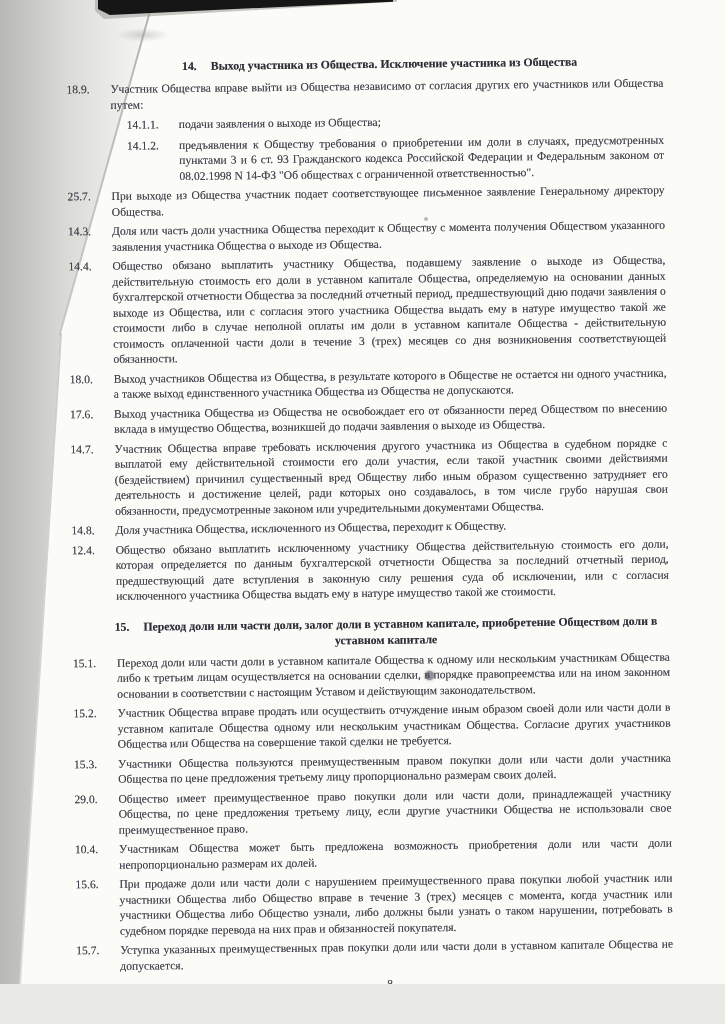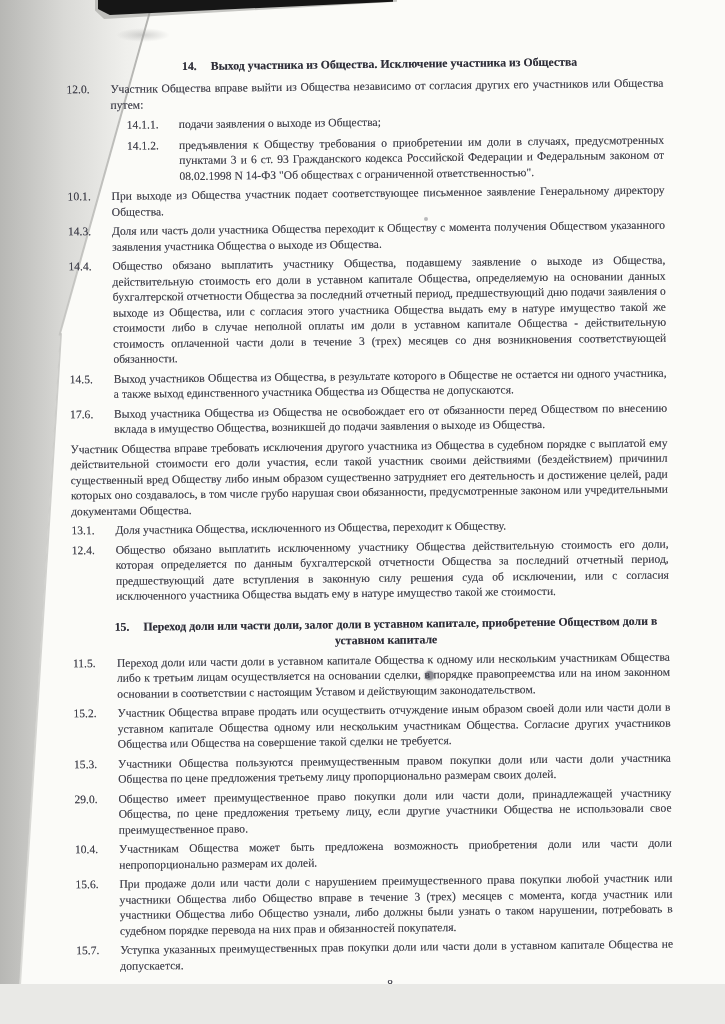--- a/index.html
+++ b/index.html
@@ -86,73 +86,74 @@
 
   <div class="content">
 
     <section>
       <h2 class="sec-h">
         <span class="h-num">14.</span>
         <span class="h-title">Выход участника из Общества. Исключение участника из Общества</span>
       </h2>
       <div class="clauses">
           <div class="clause">
-            <span class="num">12.0.</span>
+            <span class="num">18.9.</span>
             <span class="txt">Участник Общества вправе выйти из Общества независимо от согласия других его участников или Общества путем:</span>
           </div>
           <div class="clause sub">
             <span class="num">14.1.1.</span>
             <span class="txt">подачи заявления о выходе из Общества;</span>
           </div>
           <div class="clause sub">
             <span class="num">14.1.2.</span>
             <span class="txt">предъявления к Обществу требования о приобретении им доли в случаях, предусмотренных пунктами 3 и 6 ст. 93 Гражданского кодекса Российской Федерации и Федеральным законом от 08.02.1998 N 14-ФЗ "Об обществах с ограниченной ответственностью".</span>
           </div>
           <div class="clause">
-            <span class="num">10.1.</span>
+            <span class="num">25.7.</span>
             <span class="txt">При выходе из Общества участник подает соответствующее письменное заявление Генеральному директору Общества.</span>
           </div>
           <div class="clause">
             <span class="num">14.3.</span>
             <span class="txt">Доля или часть доли участника Общества переходит к Обществу с момента получения Обществом указанного заявления участника Общества о выходе из Общества.</span>
           </div>
           <div class="clause">
             <span class="num">14.4.</span>
             <span class="txt">Общество обязано выплатить участнику Общества, подавшему заявление о выходе из Общества, действительную стоимость его доли в уставном капитале Общества, определяемую на основании данных бухгалтерской отчетности Общества за последний отчетный период, предшествующий дню подачи заявления о выходе из Общества, или с согласия этого участника Общества выдать ему в натуре имущество такой же стоимости либо в случае неполной оплаты им доли в уставном капитале Общества - действительную стоимость оплаченной части доли в течение 3 (трех) месяцев со дня возникновения соответствующей обязанности.</span>
           </div>
           <div class="clause">
-            <span class="num">14.5.</span>
+            <span class="num">18.0.</span>
             <span class="txt">Выход участников Общества из Общества, в результате которого в Обществе не остается ни одного участника, а также выход единственного участника Общества из Общества не допускаются.</span>
           </div>
           <div class="clause">
             <span class="num">17.6.</span>
             <span class="txt">Выход участника Общества из Общества не освобождает его от обязанности перед Обществом по внесению вклада в имущество Общества, возникшей до подачи заявления о выходе из Общества.</span>
           </div>
           <div class="clause">
+            <span class="num">14.7.</span>
             <span class="txt">Участник Общества вправе требовать исключения другого участника из Общества в судебном порядке с выплатой ему действительной стоимости его доли участия, если такой участник своими действиями (бездействием) причинил существенный вред Обществу либо иным образом существенно затрудняет его деятельность и достижение целей, ради которых оно создавалось, в том числе грубо нарушая свои обязанности, предусмотренные законом или учредительными документами Общества.</span>
           </div>
           <div class="clause">
-            <span class="num">13.1.</span>
+            <span class="num">14.8.</span>
             <span class="txt">Доля участника Общества, исключенного из Общества, переходит к Обществу.</span>
           </div>
           <div class="clause">
             <span class="num">12.4.</span>
             <span class="txt">Общество обязано выплатить исключенному участнику Общества действительную стоимость его доли, которая определяется по данным бухгалтерской отчетности Общества за последний отчетный период, предшествующий дате вступления в законную силу решения суда об исключении, или с согласия исключенного участника Общества выдать ему в натуре имущество такой же стоимости.</span>
           </div>
         </div>
     </section>
 
     <section>
       <h2 class="sec-h s15">
         <span class="h-num">15.</span>
         <span class="h-title">Переход доли или части доли, залог доли в уставном капитале, приобретение Обществом доли в уставном капитале</span>
       </h2>
       <div class="clauses">
           <div class="clause">
-            <span class="num">11.5.</span>
+            <span class="num">15.1.</span>
             <span class="txt">Переход доли или части доли в уставном капитале Общества к одному или нескольким участникам Общества либо к третьим лицам осуществляется на основании сделки, в порядке правопреемства или на ином законном основании в соответствии с настоящим Уставом и действующим законодательством.</span>
           </div>
           <div class="clause">
             <span class="num">15.2.</span>
             <span class="txt">Участник Общества вправе продать или осуществить отчуждение иным образом своей доли или части доли в уставном капитале Общества одному или нескольким участникам Общества. Согласие других участников Общества или Общества на совершение такой сделки не требуется.</span>
           </div>
           <div class="clause">
             <span class="num">15.3.</span>
             <span class="txt">Участники Общества пользуются преимущественным правом покупки доли или части доли участника Общества по цене предложения третьему лицу пропорционально размерам своих долей.</span>
           </div>

